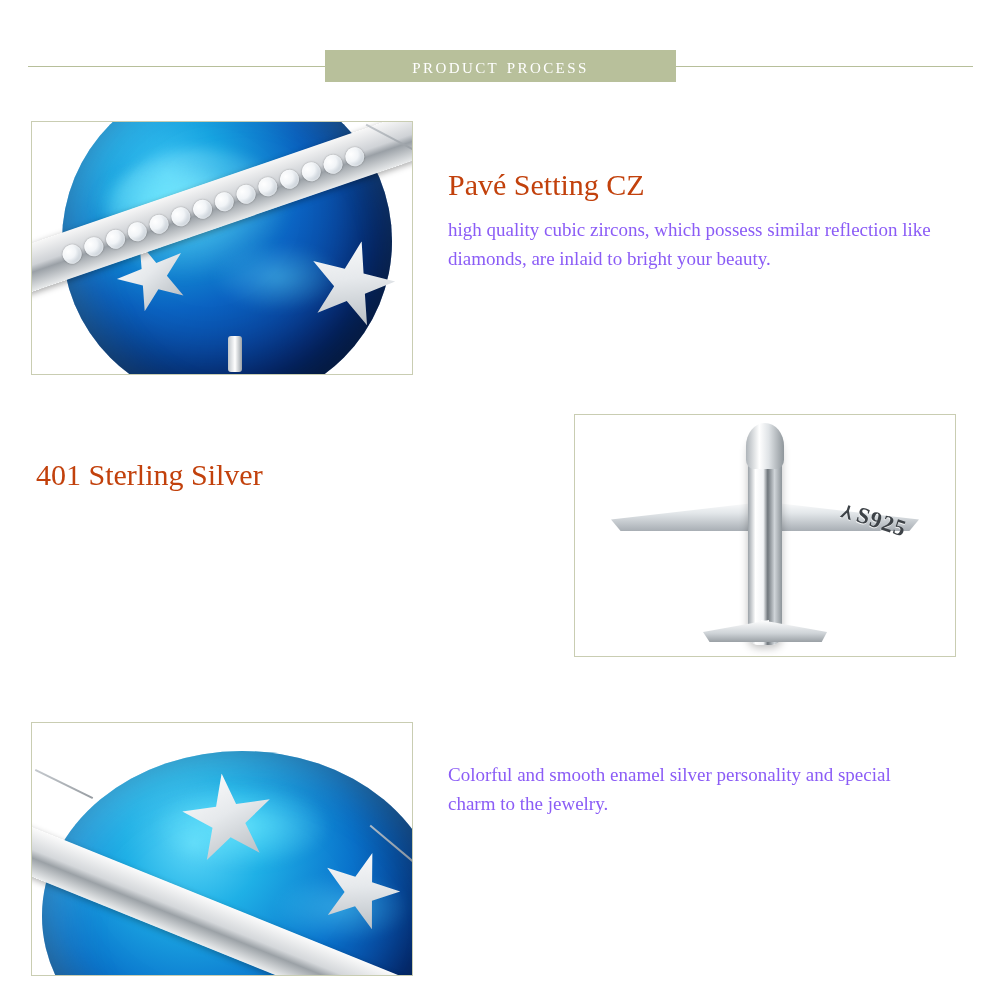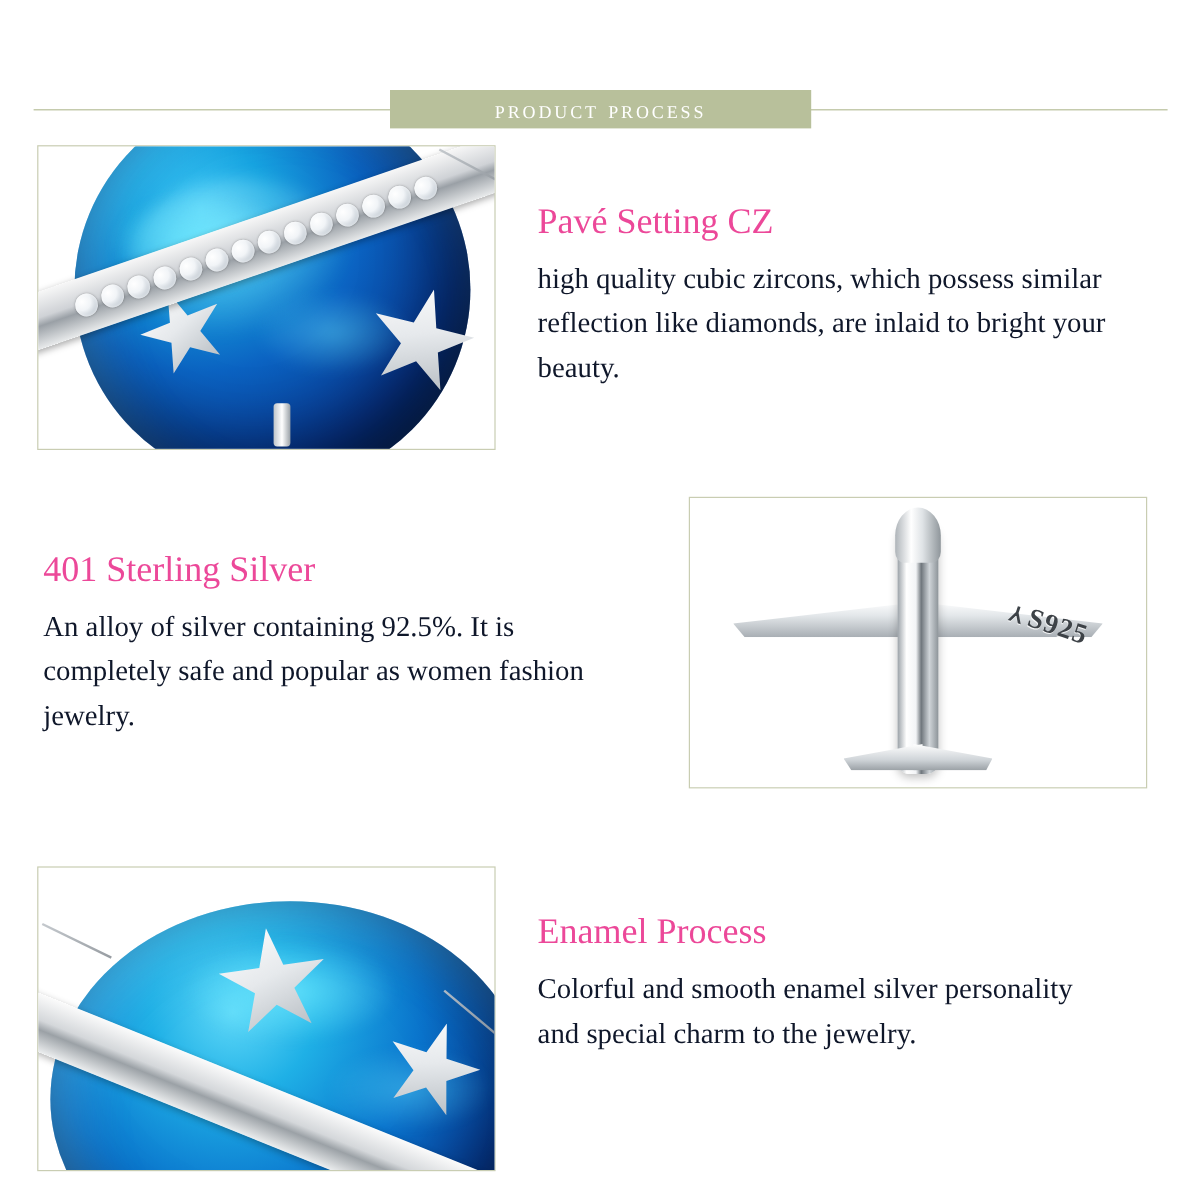--- a/index.html
+++ b/index.html
@@ -16,21 +16,20 @@
     overflow: hidden;
   }
 
   
   .header {
     position: absolute;
     top: 50px;
     left: 0;
     width: 961px;
     height: 32px;
-    margin-top: 25px;
   }
   .header-rule {
     position: absolute;
     top: 16px;
     left: 28px;
     width: 945px;
     height: 1px;
     background: #b7bf9a;
   }
   .header-band {
@@ -68,30 +67,30 @@
     overflow: hidden;
     background: #fff;
   }
 
   .text-col {
     position: absolute;
   }
   .feature-title {
     font-family: "Liberation Serif", serif;
     font-size: 30px;
-    color: #ec4899;
+    color: #c2410c;
     margin: 0 0 14px 0;
     font-weight: normal;
     line-height: 1.1;
   }
   .feature-body {
     font-family: "Liberation Serif", serif;
-    font-size: 24px;
+    font-size: 19px;
     line-height: 1.55;
-    color: #0f172a;
+    color: #8b5cf6;
     margin: 0;
   }
 
   
   #photo-1 { left: 31px; top: 121px; width: 382px; height: 254px; }
   #photo-3 { left: 31px; top: 722px; width: 382px; height: 254px; }
   #photo-2 { left: 574px; top: 414px; width: 382px; height: 243px; }
 
   .gl-wrap { position: absolute; inset: 0; }
 
@@ -312,21 +311,20 @@
   </div>
 </div>
 
 <div class="text-col" style="left:448px; top:168px; width:500px;">
   <h2 class="feature-title">Pavé Setting CZ</h2>
   <p class="feature-body">high quality cubic zircons, which possess similar reflection like diamonds, are inlaid to bright your beauty.</p>
 </div>
 
 <div class="text-col" style="left:36px; top:458px; width:470px;">
   <h2 class="feature-title">401 Sterling Silver</h2>
-  <p class="feature-body">An alloy of silver containing 92.5%. It is completely safe and popular as women fashion jewelry.</p>
 </div>
 
 <div class="photo" id="photo-2">
   <div class="plane-bg">
     <div class="wing-l"></div>
     <div class="wing-r"></div>
     <div class="plane-fuse"></div>
     <div class="plane-nose"></div>
     <div class="tail-l"></div>
     <div class="tail-r"></div>
@@ -363,15 +361,14 @@
         <span class="stone"></span>
       </div>
     </div>
 
     <div class="chain" style="left:0px; top:60px; width:64px; transform:rotate(26deg);"></div>
     <div class="chain" style="left:330px; top:124px; width:70px; transform:rotate(40deg);"></div>
   </div>
 </div>
 
 <div class="text-col" style="left:448px; top:760px; width:470px;">
-  <h2 class="feature-title">Enamel Process</h2>
   <p class="feature-body">Colorful and smooth enamel silver personality and special charm to the jewelry.</p>
 </div>
 
 </body></html>

